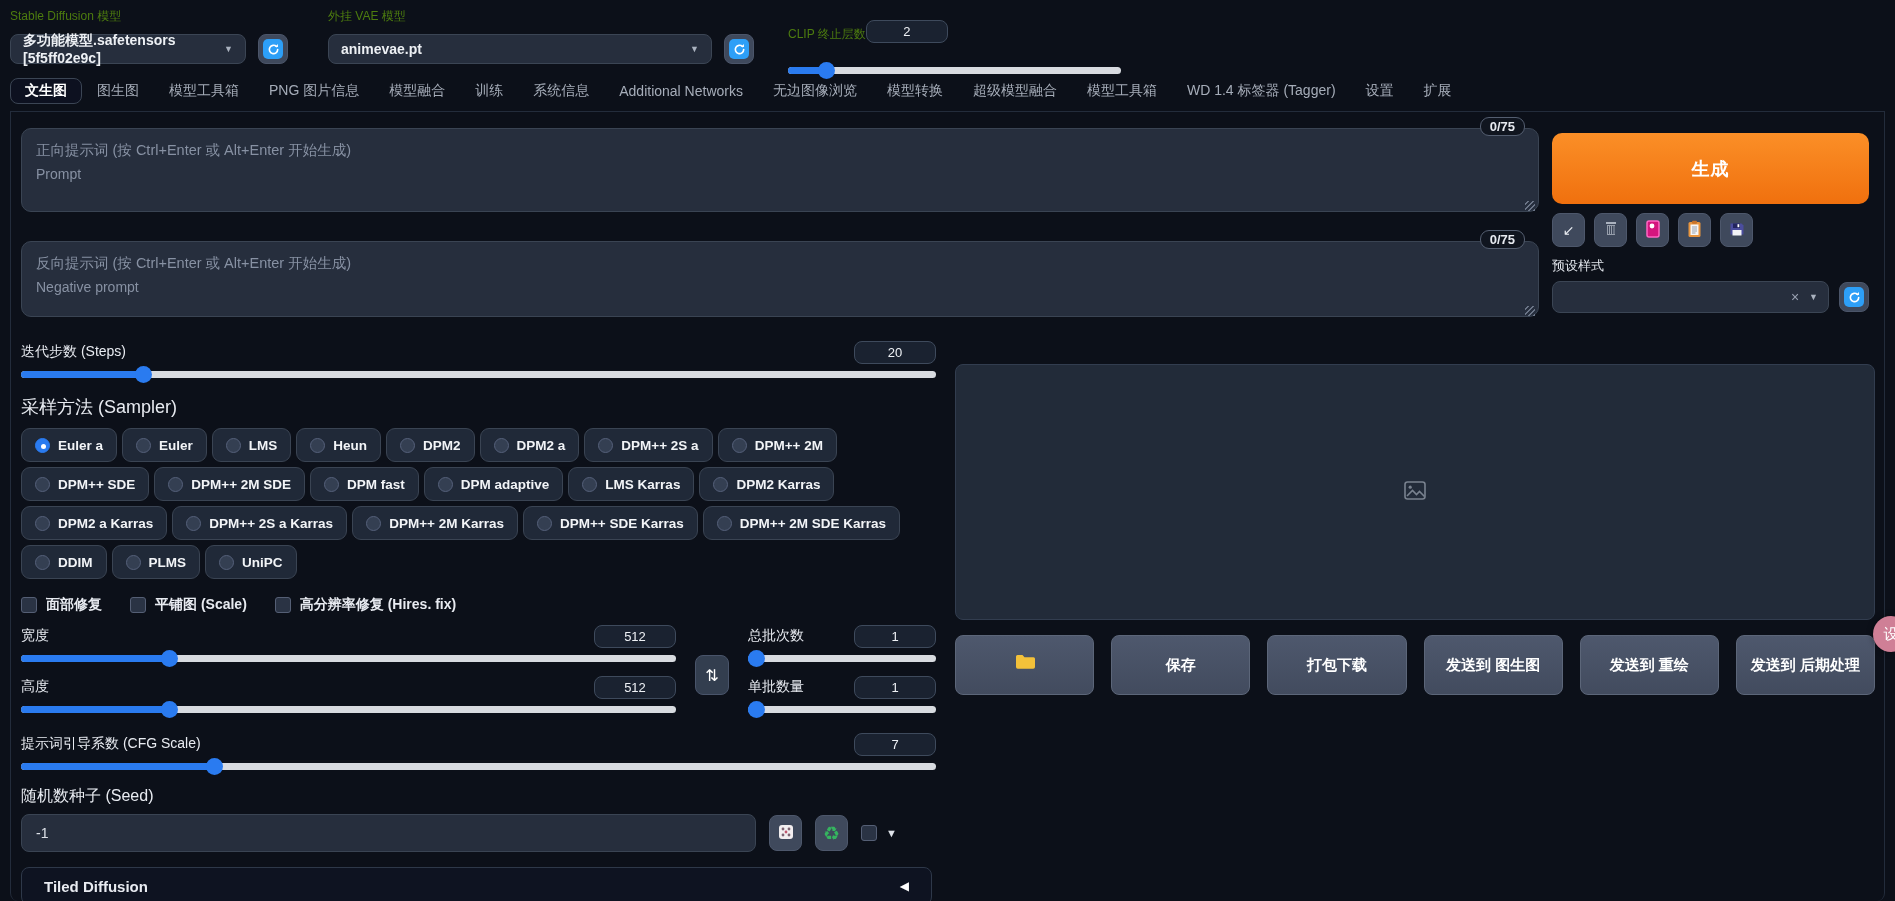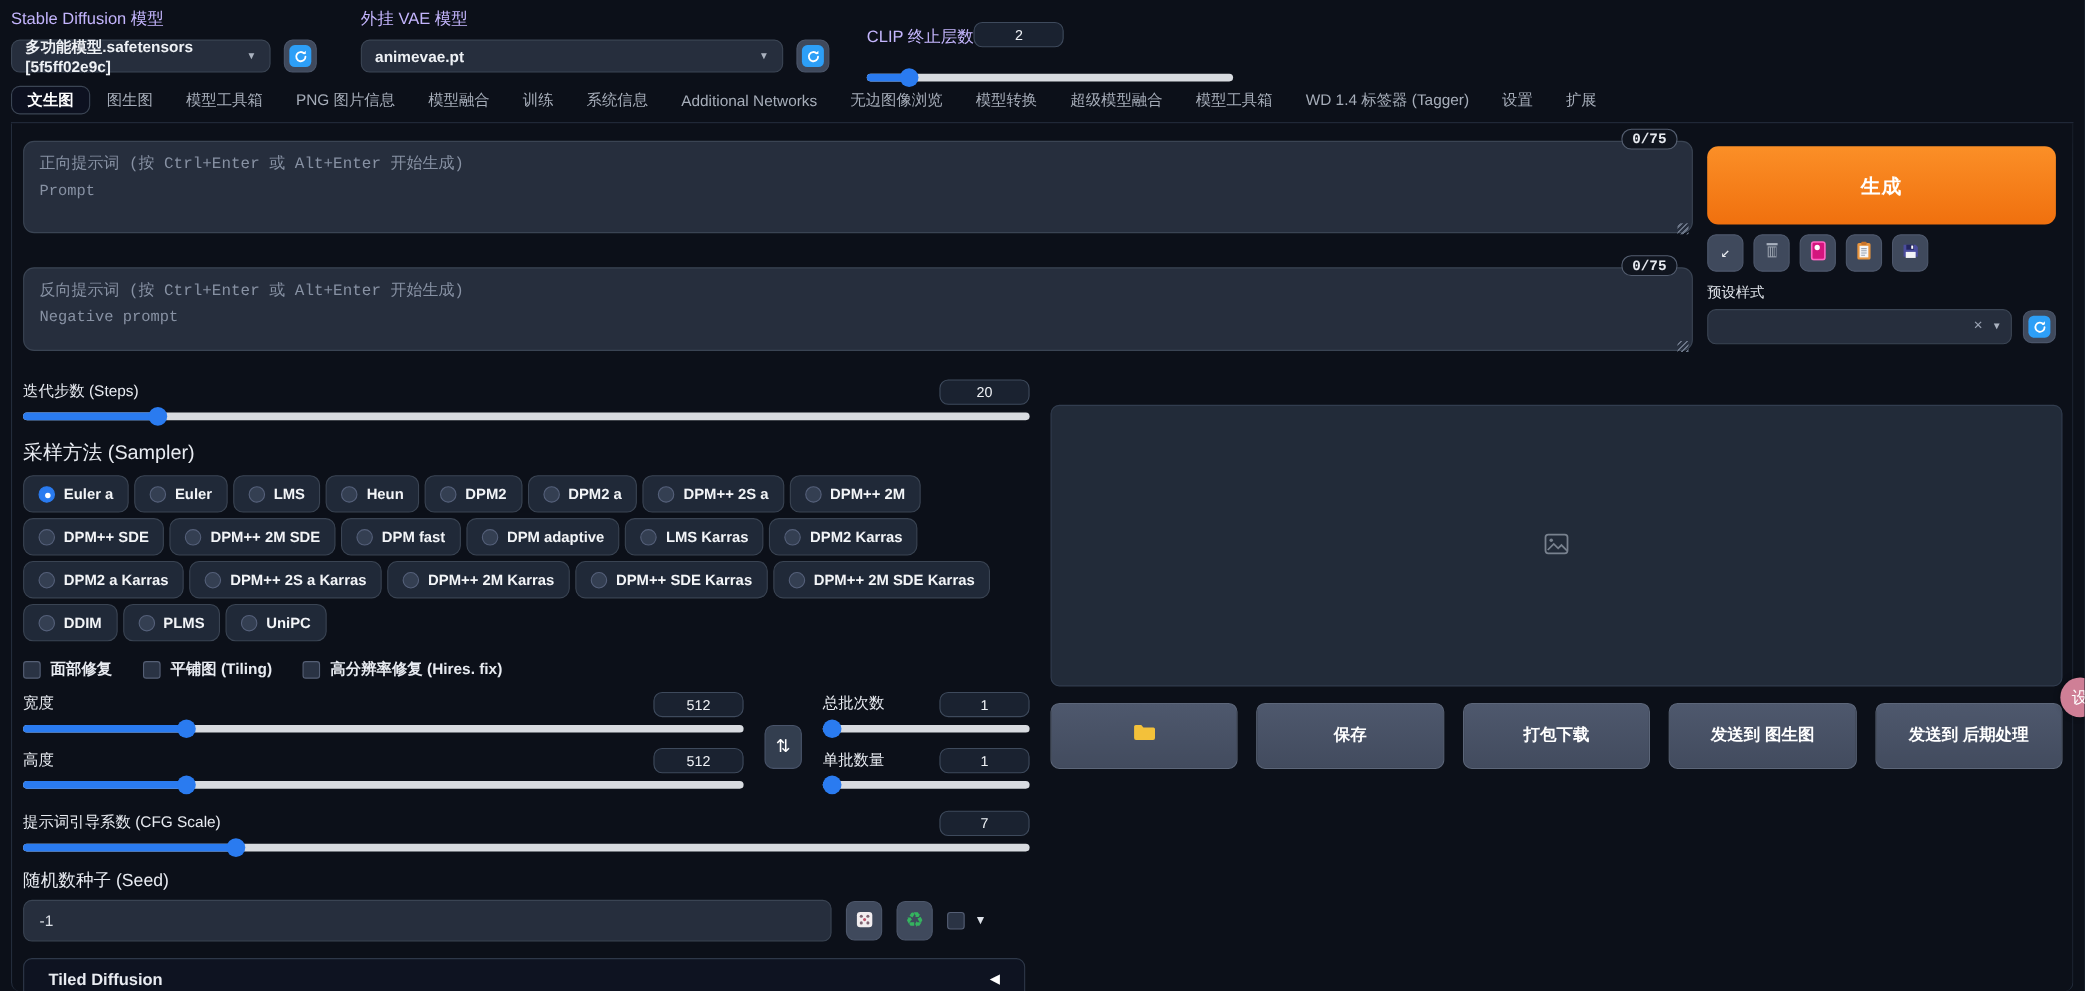--- a/index.html
+++ b/index.html
@@ -2,21 +2,21 @@
 <html><head>
 <meta charset="utf-8">
 <style>
   * { margin:0; padding:0; box-sizing:border-box; }
   html,body { width:1895px; height:901px; overflow:hidden; }
   body { background:#0c1019; font-family:"Liberation Sans","DejaVu Sans",sans-serif; color:#e8ebf1; font-size:14px; }
   .app { position:relative; width:1895px; height:901px; }
 
   
   .topbar { display:flex; padding:8px 10px 0 10px; height:70px; }
-  .fieldlabel { font-size:15px; color:#c4b5fd; margin-bottom:9px; display:block; }
+  .fieldlabel { font-size:12px; color:#4d7c0f; margin-bottom:9px; display:block; }
   .dd { height:30px; background:#262e3d; border:1px solid #3b4554; border-radius:8px;
         display:flex; align-items:center; justify-content:space-between; padding:0 12px; }
   .dd .dd-text { font-size:14px; color:#edf0f4; font-weight:bold; }
   .dd .caret { color:#aab2bf; font-size:9px; margin-left:10px; }
   .refresh-btn { width:30px; height:30px; border-radius:8px; background:#3f495c; border:1px solid #4b5569;
         display:flex; align-items:center; justify-content:center; cursor:pointer; }
   .refresh-inner { width:20px; height:20px; background:#2d9ff7; border-radius:5px;
         display:flex; align-items:center; justify-content:center; }
   .grp-sd { width:278px; margin-right:14px; }
   .grp-vae { width:426px; margin-left:26px; margin-right:18px; }
@@ -33,21 +33,21 @@
   .thumb { position:absolute; top:-5px; width:17px; height:17px; border-radius:50%; background:#2a7bf0; }
 
   
   .tabnav { display:flex; align-items:center; margin:0 10px; height:42px; border-bottom:1px solid #232c3b; }
   .tab { padding:3px 15px; font-size:14px; color:#a6adb9; cursor:pointer; white-space:nowrap; }
   .tab.selected { color:#fff; font-weight:bold; border:1px solid #3b4554; border-radius:8px; background:#0d1120; padding:3px 14px; }
 
   
   .content { margin:0 10px; height:789px; border-left:1px solid #232c3b; border-right:1px solid #232c3b;
         border-radius:0 0 8px 8px; padding:16px 9px 0 10px; }
-  .top-row { display:flex; gap:13px;font-family:Liberation Mono, monospace; }
+  .top-row { display:flex; gap:13px; }
   .prompt-col { width:1518px; }
   .prompt-wrap { position:relative; margin-bottom:26px; }
   .prompt-wrap.neg { margin-bottom:0; }
   .counter-badge { position:absolute; top:-11px; right:14px; background:#10151f; border:1.5px solid #545e70;
         border-radius:9px; padding:1px 9px; font-size:13px; font-weight:bold; color:#e7eaf0; z-index:2; }
   textarea.prompt { width:100%; height:84px; background:#262e3d; border:1px solid #3a4453; border-radius:10px;
         resize:none; outline:none; color:#e7eaf0; font-family:inherit; font-size:14px; padding:10px 14px; }
   .prompt-wrap.neg textarea.prompt { height:76px; }
   .ph { position:absolute; left:15px; top:11px; pointer-events:none; color:#8791a3; font-size:14.5px; line-height:1.65; }
   .ph .ph2 { font-size:14px; }
@@ -393,21 +393,21 @@
           </div>
 
         <div class="checks">
 
         <label class="check">
               <span class="box"></span>
               <span>面部修复</span>
             </label>
             <label class="check">
               <span class="box"></span>
-              <span>平铺图 (Tiling)</span>
+              <span>平铺图 (Scale)</span>
             </label>
             <label class="check">
               <span class="box"></span>
               <span>高分辨率修复 (Hires. fix)</span>
             </label>
           </div>
 
         <div class="dims-row">
           <div class="wh-col">
             <div class="dim-block">
@@ -518,20 +518,21 @@
           <button class="out-btn">
             <span>
               <svg width="20" height="17" viewBox="0 0 20 17">
                   <path d="M1 3.5a1.5 1.5 0 0 1 1.5-1.5h5l2 2.3H18.5A1.5 1.5 0 0 1 20 5.8V14a1.8 1.8 0 0 1-1.8 1.8H2.8A1.8 1.8 0 0 1 1 14z" fill="#f3c13a"></path>
                 </svg>
             </span>
           </button>
           <button class="out-btn">保存</button>
           <button class="out-btn">打包下载</button>
           <button class="out-btn">发送到 图生图</button>
+          <button class="out-btn">发送到 重绘</button>
           <button class="out-btn">发送到 后期处理</button>
         </div>
       </div>
     </div>
   </div>
 
   <div class="float-pink">设</div>
 </div>
 
 </body></html>

